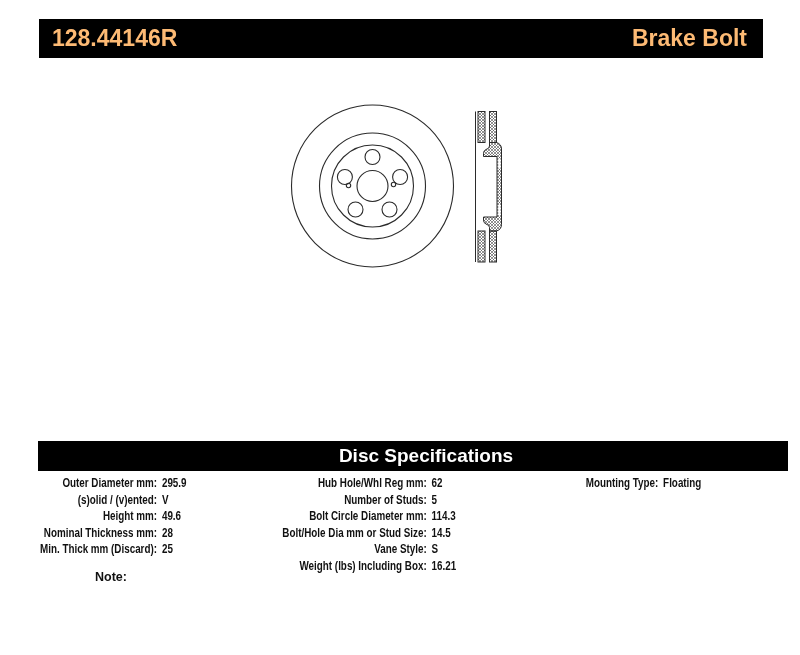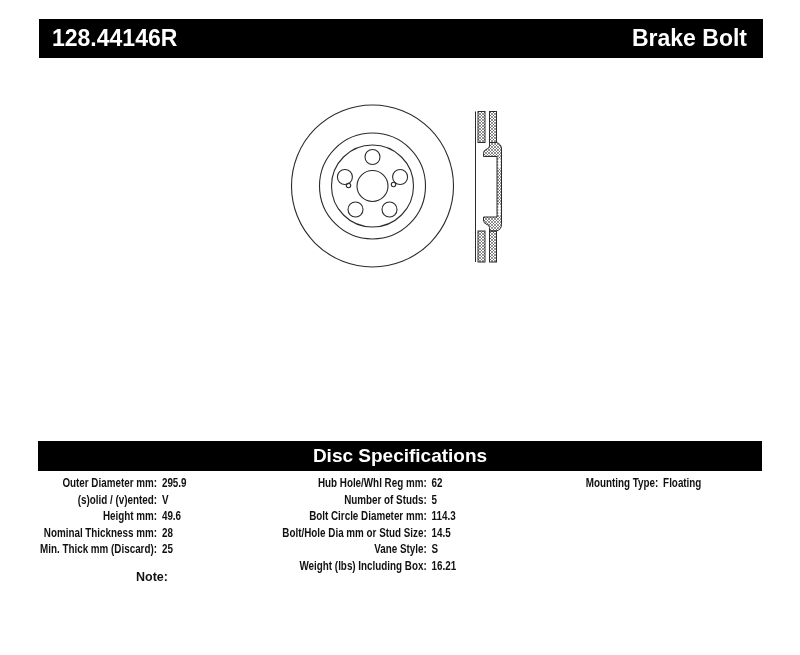--- a/index.html
+++ b/index.html
@@ -22,40 +22,41 @@
     width: 724px; height: 39px;
     background: #000000;
     display: flex;
     align-items: center;
     justify-content: space-between;
     box-sizing: border-box;
     padding: 0 16px 0 13px;
   }
   .header-bar .part-no,
   .header-bar .title {
-    color: #ffffff;
+    color: #fdba74;
     font-size: 23px;
     font-weight: bold;
     letter-spacing: 0px;
     white-space: nowrap;
   }
   
   #drawing-svg {
     position: absolute;
     left: 0; top: 0;
   }
   
   .spec-bar {
     position: absolute;
     left: 38px; top: 441px;
     width: 724px; height: 30px;
     background: #000000;
     display: flex;
     align-items: center;
     justify-content: center;
+    padding-left: 26px;
   }
   .spec-bar .spec-title {
     color: #ffffff;
     font-size: 19px;
     font-weight: bold;
     white-space: nowrap;
   }
   
   .spec-col {
     position: absolute;
@@ -81,21 +82,20 @@
   #spec-col-2 .lbl { width: 185px; }
   #spec-col-3 { left: 568px; }
   #spec-col-3 .lbl { width: 110px; }
   
   .note-label {
     position: absolute;
     left: 95px; top: 570px;
     font-size: 12.5px;
     font-weight: bold;
     color: #111111;
-    margin-left: 41px;
   }
 </style>
 </head>
 <body>
 
 <div id="page">
 
   <div class="header-bar">
     <span class="part-no">128.44146R</span>
     <span class="title">Brake Bolt</span>

